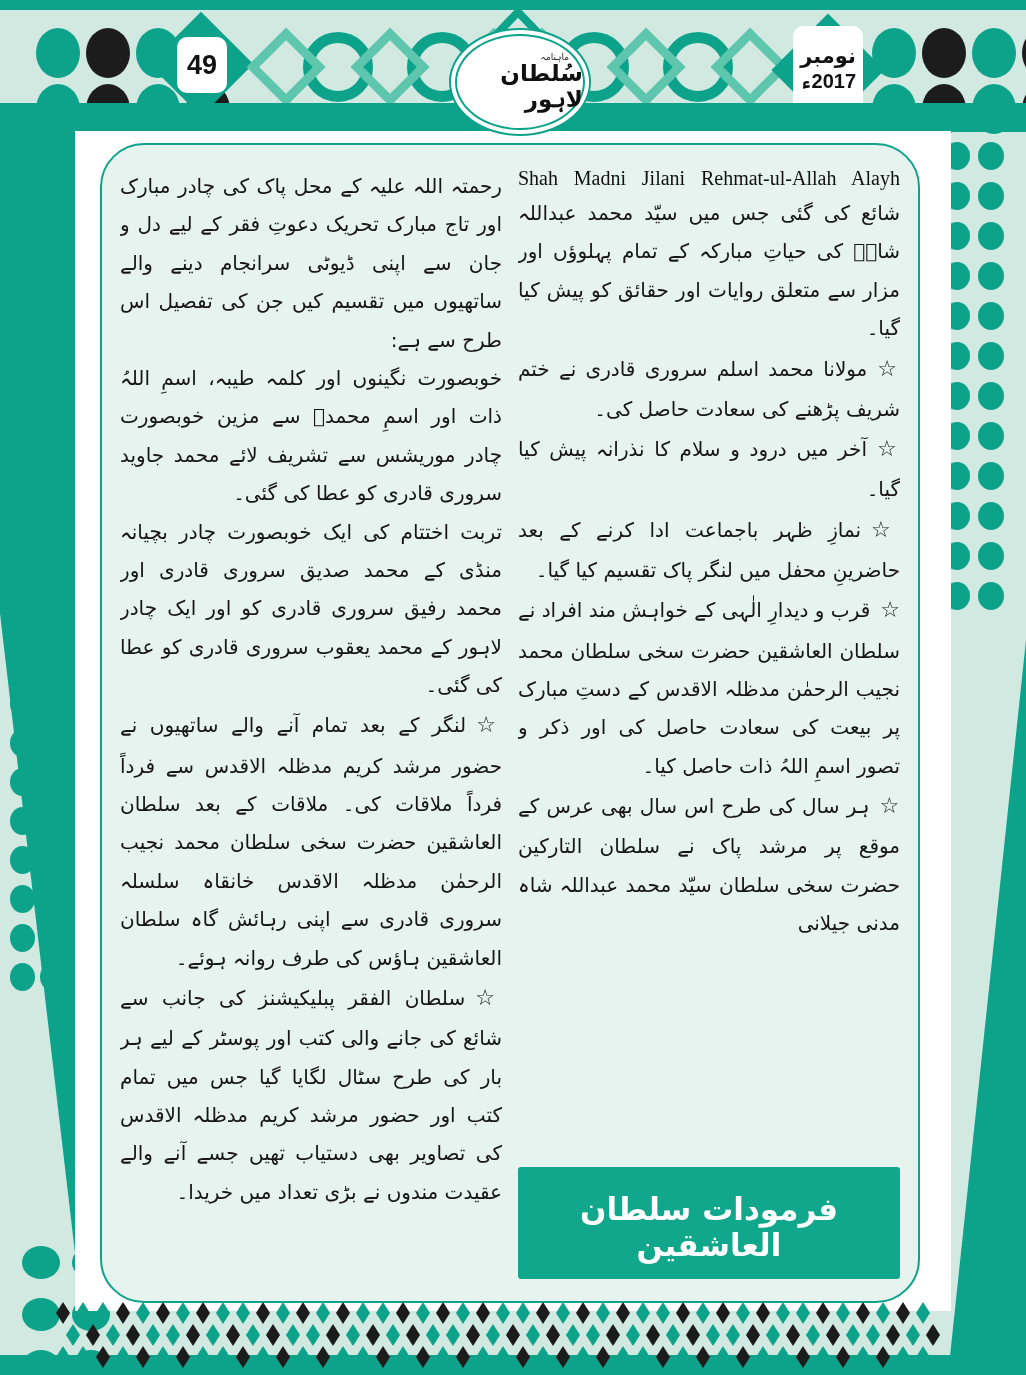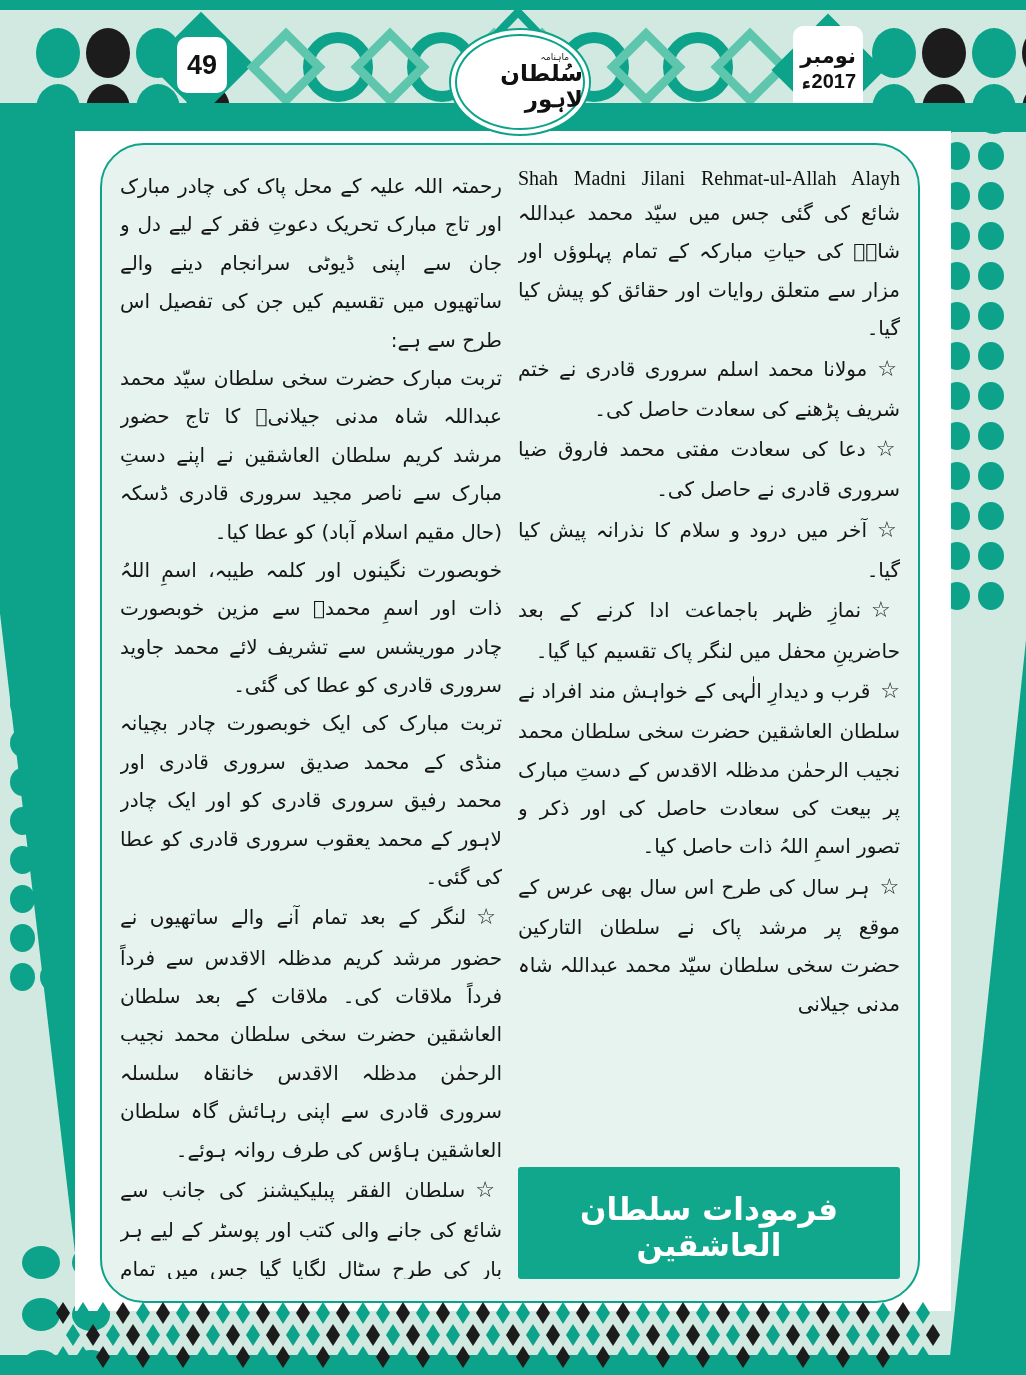--- a/index.html
+++ b/index.html
@@ -203,37 +203,35 @@
   </div>
 
 <div class="abs white-mat"></div>
 <div class="abs card">
   <div class="cols">
     <div class="col col-right">
       <div class="heading-en">Shah Madni Jilani Rehmat-ul-Allah Alayh</div>
       <div id="paras-right">
           <div class="para">شائع کی گئی جس میں سیّد محمد عبداللہ شاہؒ کی حیاتِ مبارکہ کے تمام پہلوؤں اور مزار سے متعلق روایات اور حقائق کو پیش کیا گیا۔</div>
           <div class="para"><span class="star">☆</span>مولانا محمد اسلم سروری قادری نے ختم شریف پڑھنے کی سعادت حاصل کی۔</div>
-          <div class="para"><span class="star">☆</span>دعا کی سعادت مفتی محمد فاروق ضیا سروری قادری نے حاصل کی۔</div>
           <div class="para"><span class="star">☆</span>آخر میں درود و سلام کا نذرانہ پیش کیا گیا۔</div>
           <div class="para"><span class="star">☆</span>نمازِ ظہر باجماعت ادا کرنے کے بعد حاضرینِ محفل میں لنگر پاک تقسیم کیا گیا۔</div>
           <div class="para"><span class="star">☆</span>قرب و دیدارِ الٰہی کے خواہش مند افراد نے سلطان العاشقین حضرت سخی سلطان محمد نجیب الرحمٰن مدظلہ الاقدس کے دستِ مبارک پر بیعت کی سعادت حاصل کی اور ذکر و تصور اسمِ اللہُ ذات حاصل کیا۔</div>
           <div class="para"><span class="star">☆</span>ہر سال کی طرح اس سال بھی عرس کے موقع پر مرشد پاک نے سلطان التارکین حضرت سخی سلطان سیّد محمد عبداللہ شاہ مدنی جیلانی</div>
         </div>
       <div class="qbox">
         <div class="qbox-head">فرمودات سلطان العاشقین</div>
 
       </div>
     </div>
     <div class="col">
       <div id="paras-left">
           <div class="para">رحمتہ اللہ علیہ کے محل پاک کی چادر مبارک اور تاج مبارک تحریک دعوتِ فقر کے لیے دل و جان سے اپنی ڈیوٹی سرانجام دینے والے ساتھیوں میں تقسیم کیں جن کی تفصیل اس طرح سے ہے:</div>
-          <div class="para">تربت مبارک حضرت سخی سلطان سیّد محمد عبداللہ شاہ مدنی جیلانیؒ کا تاج حضور مرشد کریم سلطان العاشقین نے اپنے دستِ مبارک سے ناصر مجید سروری قادری ڈسکہ (حال مقیم اسلام آباد) کو عطا کیا۔</div>
           <div class="para">خوبصورت نگینوں اور کلمہ طیبہ، اسمِ اللہُ ذات اور اسمِ محمدؐ سے مزین خوبصورت چادر موریشس سے تشریف لائے محمد جاوید سروری قادری کو عطا کی گئی۔</div>
-          <div class="para">تربت مبارک کی ایک خوبصورت چادر بچیانہ منڈی کے محمد صدیق سروری قادری اور محمد رفیق سروری قادری کو اور ایک چادر لاہور کے محمد یعقوب سروری قادری کو عطا کی گئی۔</div>
+          <div class="para">تربت اختتام کی ایک خوبصورت چادر بچیانہ منڈی کے محمد صدیق سروری قادری اور محمد رفیق سروری قادری کو اور ایک چادر لاہور کے محمد یعقوب سروری قادری کو عطا کی گئی۔</div>
           <div class="para"><span class="star">☆</span>لنگر کے بعد تمام آنے والے ساتھیوں نے حضور مرشد کریم مدظلہ الاقدس سے فرداً فرداً ملاقات کی۔ ملاقات کے بعد سلطان العاشقین حضرت سخی سلطان محمد نجیب الرحمٰن مدظلہ الاقدس خانقاہ سلسلہ سروری قادری سے اپنی رہائش گاہ سلطان العاشقین ہاؤس کی طرف روانہ ہوئے۔</div>
           <div class="para"><span class="star">☆</span>سلطان الفقر پبلیکیشنز کی جانب سے شائع کی جانے والی کتب اور پوسٹر کے لیے ہر بار کی طرح سٹال لگایا گیا جس میں تمام کتب اور حضور مرشد کریم مدظلہ الاقدس کی تصاویر بھی دستیاب تھیں جسے آنے والے عقیدت مندوں نے بڑی تعداد میں خریدا۔</div>
         </div>
     </div>
   </div>
 </div>
 
 <div class="abs diamond-band" id="dband">
     <div class="drow">
       <div class="dm" style="background: rgb(28, 28, 28);"></div>

